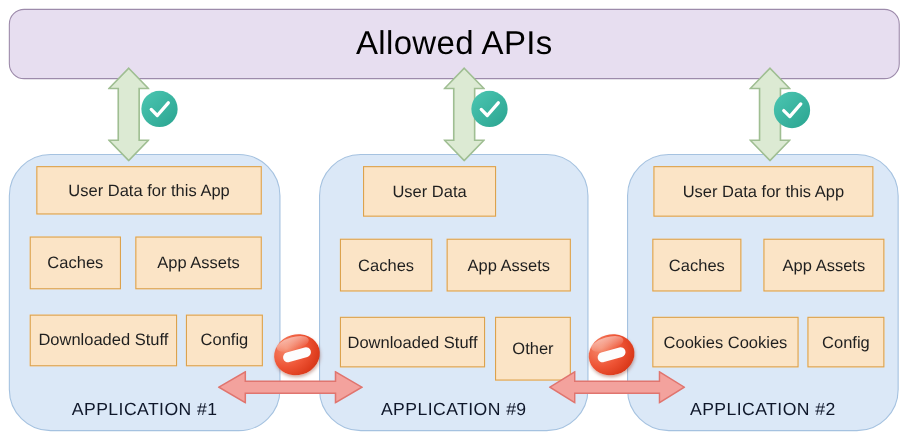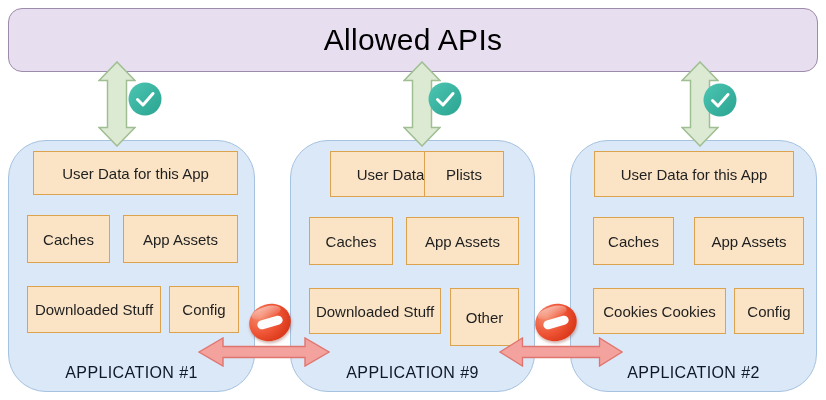--- a/index.html
+++ b/index.html
@@ -117,21 +117,20 @@
     <div class="sbox" style="left:24px; top:10px; width:205px; height:44px;">User Data for this App</div>
     <div class="sbox" style="left:18px; top:74px; width:83px; height:48px;">Caches</div>
     <div class="sbox" style="left:114px; top:74px; width:115px; height:48px;">App Assets</div>
     <div class="sbox" style="left:18px; top:145px; width:134px; height:47px;">Downloaded Stuff</div>
     <div class="sbox" style="left:160px; top:145px; width:70px; height:47px;">Config</div>
     <div class="app-label">APPLICATION #1</div>
   </div>
 
   <div class="app app-2">
     <div class="sbox" style="left:18px; top:10px; width:121px; height:46px;margin-left:21px;">User Data</div>
-    <div class="sbox" style="left:133px; top:10px; width:80px; height:46px;">Plists</div>
     <div class="sbox" style="left:18px; top:76px; width:84px; height:48px;">Caches</div>
     <div class="sbox" style="left:115px; top:76px; width:113px; height:48px;">App Assets</div>
     <div class="sbox" style="left:18px; top:147px; width:132px; height:46px;">Downloaded Stuff</div>
     <div class="sbox" style="left:159px; top:147px; width:69px; height:58px;">Other</div>
     <div class="app-label">APPLICATION #9</div>
   </div>
 
   <div class="app app-3">
     <div class="sbox" style="left:23px; top:10px; width:200px; height:46px;">User Data for this App</div>
     <div class="sbox" style="left:22px; top:76px; width:81px; height:48px;">Caches</div>

